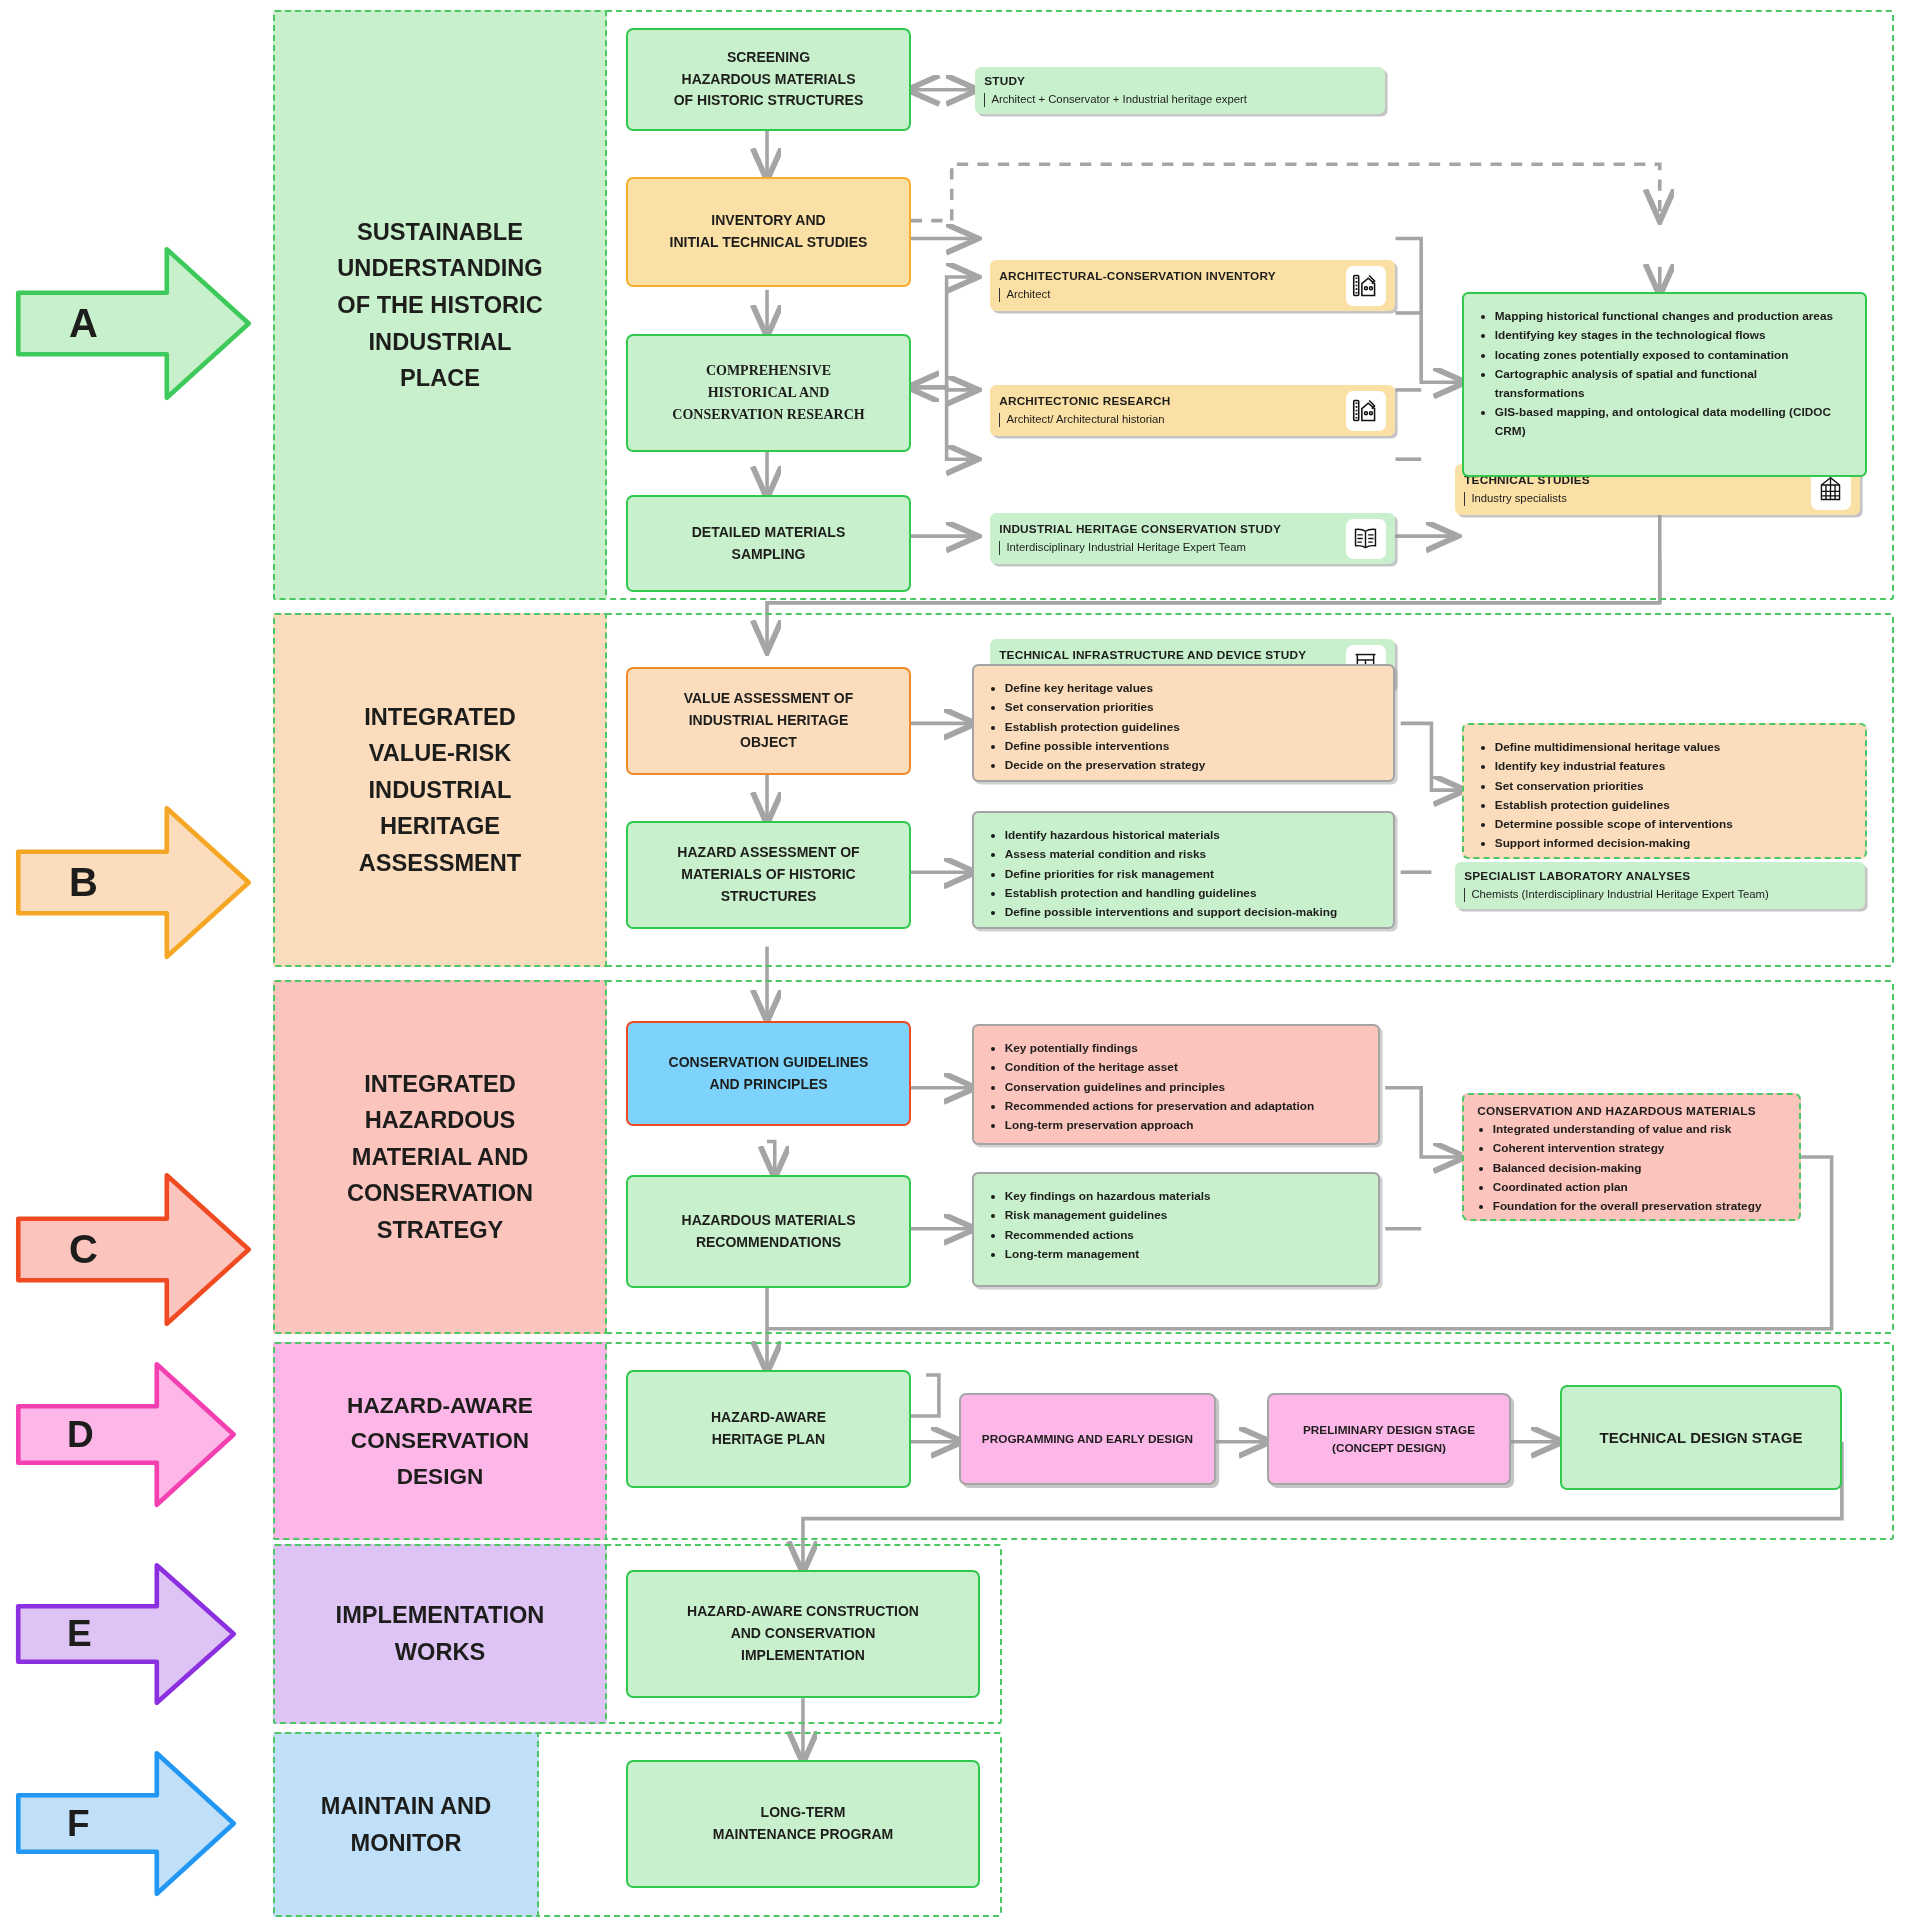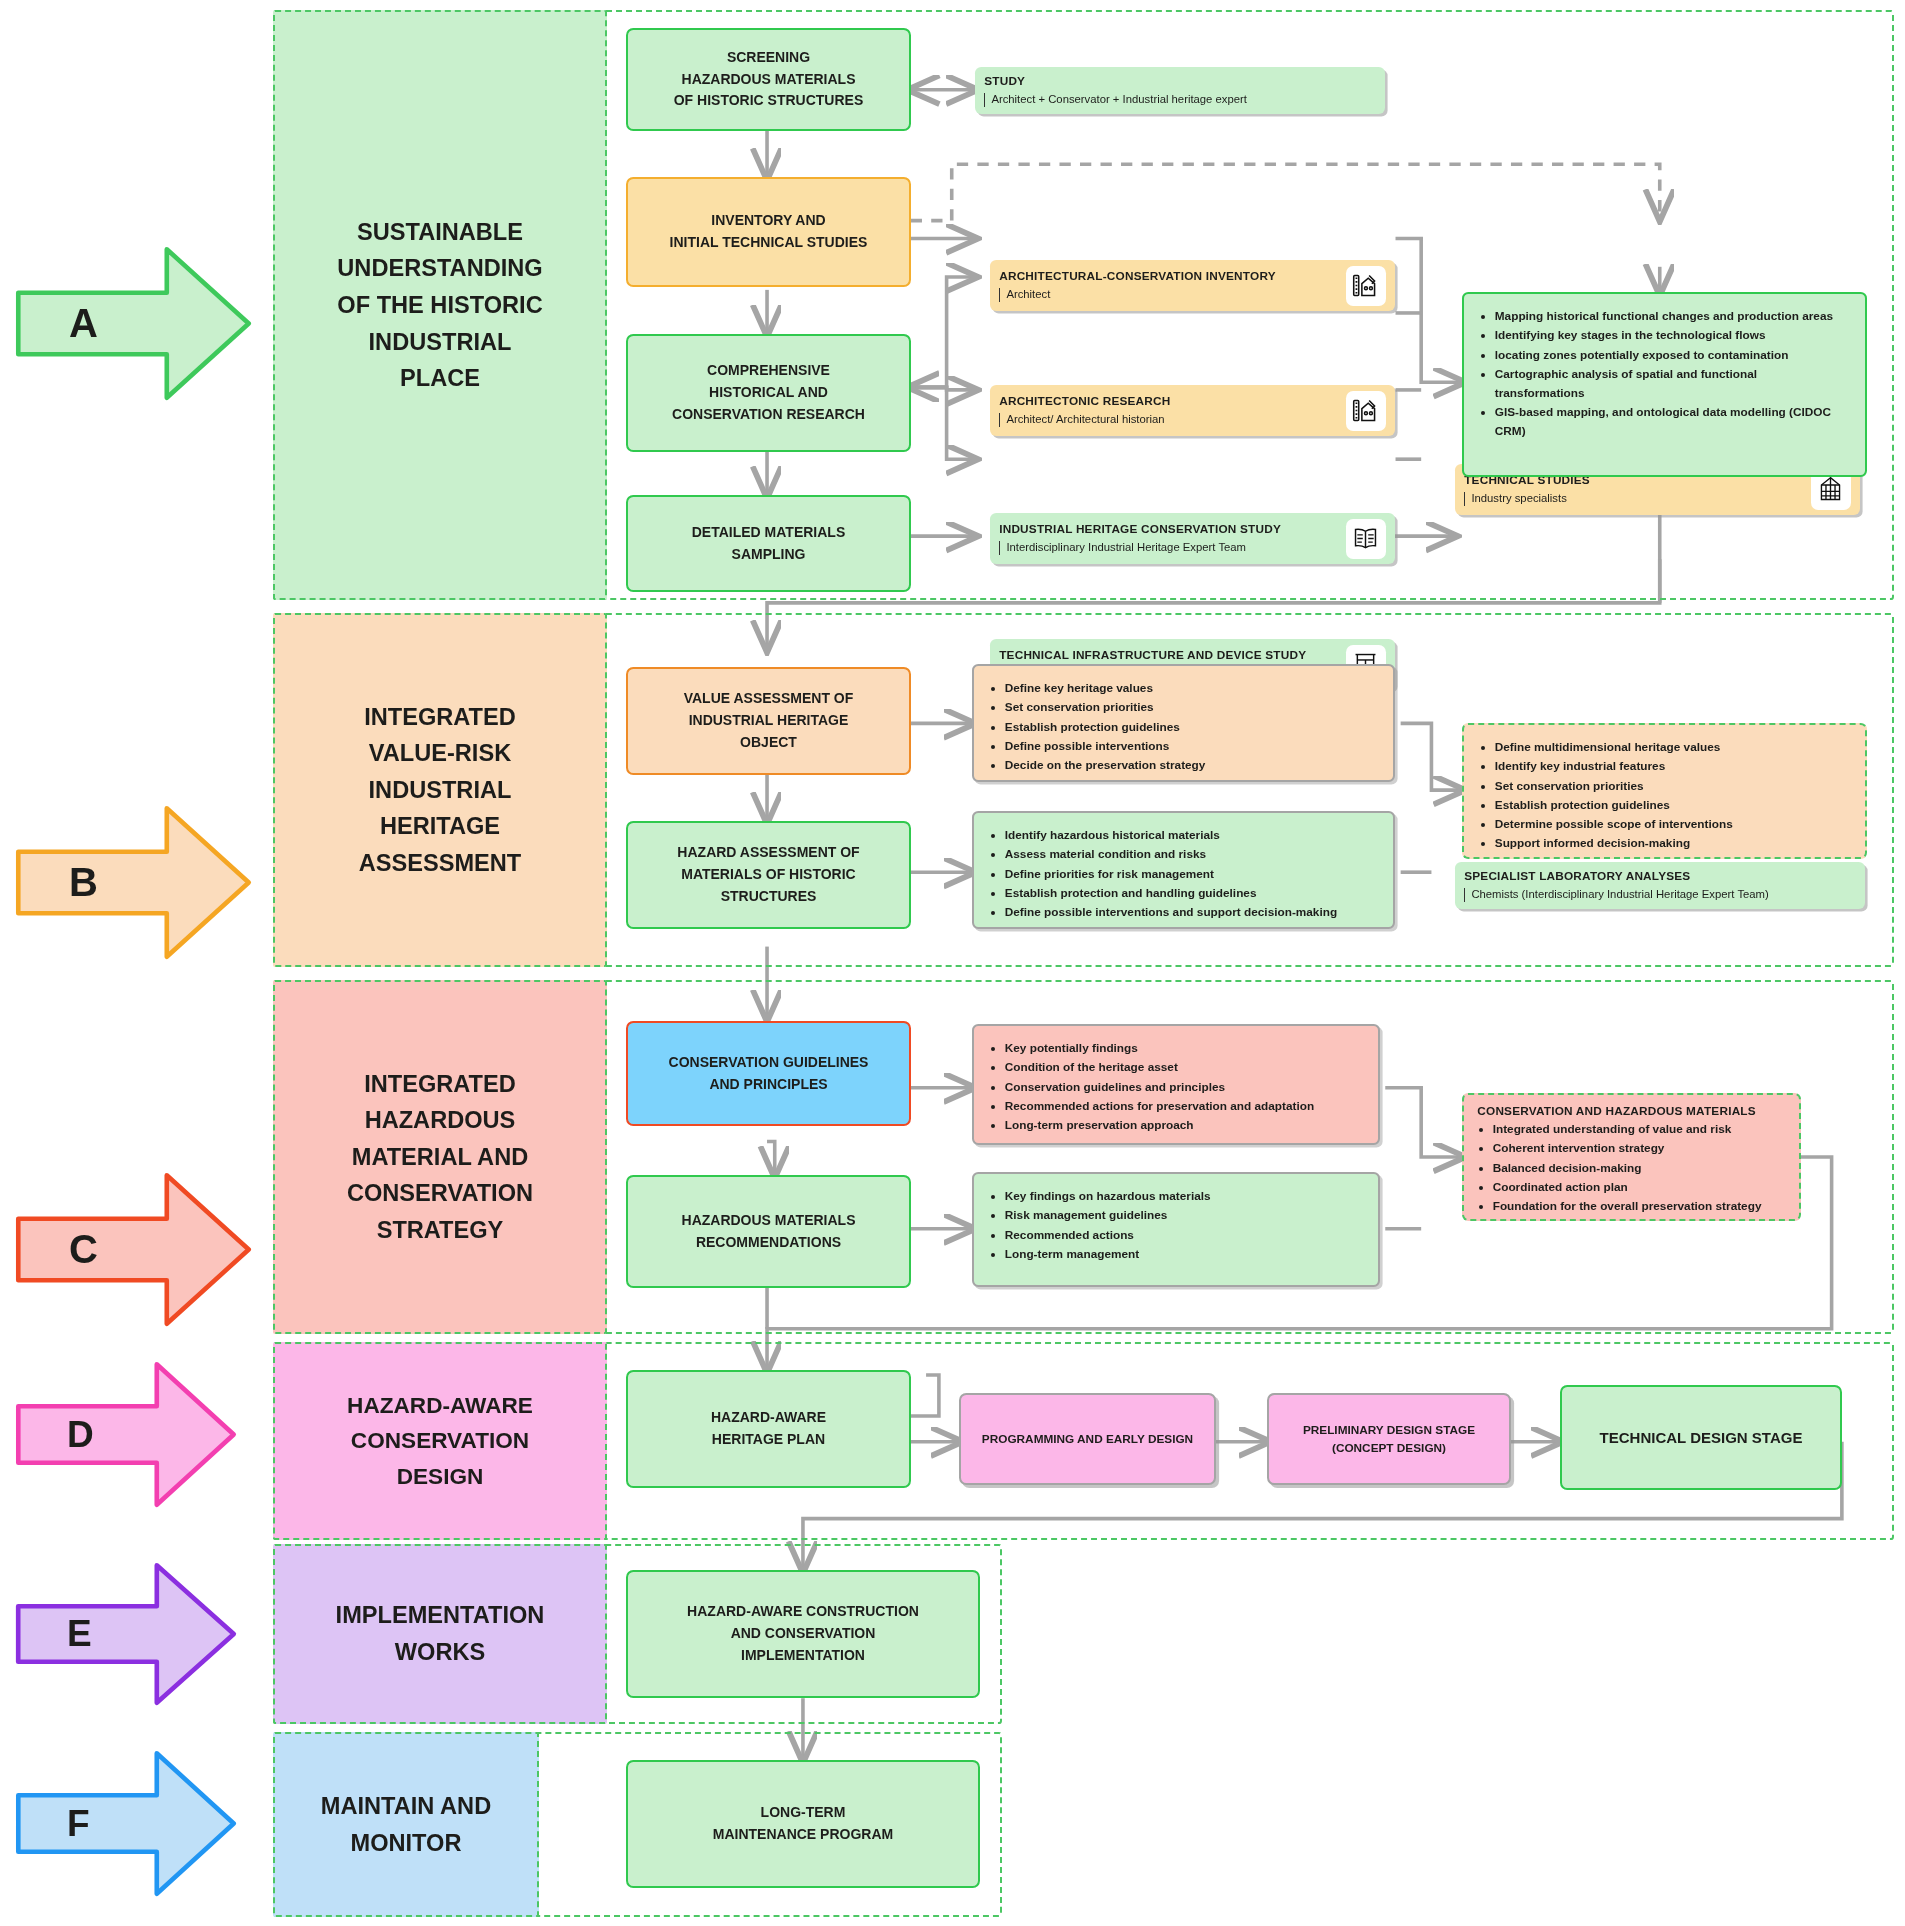--- a/index.html
+++ b/index.html
@@ -144,21 +144,21 @@
   <div class="abs labelpanel" style="left:273px;top:10.3px;width:334px;height:590px;background:#c9f0cd;font-size:23.6px;">
     <span>SUSTAINABLE<br>UNDERSTANDING<br>OF THE HISTORIC<br>INDUSTRIAL<br>PLACE</span>
   </div>
 
   <div class="abs node node-green" style="left:626px;top:28px;width:285px;height:103px;font-size:14px;">
     <span>SCREENING<br>HAZARDOUS MATERIALS<br>OF HISTORIC STRUCTURES</span>
   </div>
   <div class="abs node node-amber" style="left:626px;top:177px;width:285px;height:110px;font-size:14px;">
     <span>INVENTORY AND<br>INITIAL TECHNICAL STUDIES</span>
   </div>
-  <div class="abs node node-green" style="left:626px;top:334px;width:285px;height:118px;font-size:14px;">
+  <div class="abs node node-green" style="left:626px;top:334px;width:285px;height:118px;font-size:14px;font-family:Liberation Serif, serif;">
     <span>COMPREHENSIVE<br>HISTORICAL AND<br>CONSERVATION RESEARCH</span>
   </div>
   <div class="abs node node-green" style="left:626px;top:495px;width:285px;height:97px;font-size:14px;">
     <span>DETAILED MATERIALS<br>SAMPLING</span>
   </div>
 
   <div class="abs card bg-green" style="left:975px;top:67px;width:410px;height:47px;">
     <div class="ctext">
       <div class="ctitle">STUDY</div>
       <div class="crole">Architect + Conservator + Industrial heritage expert</div>

